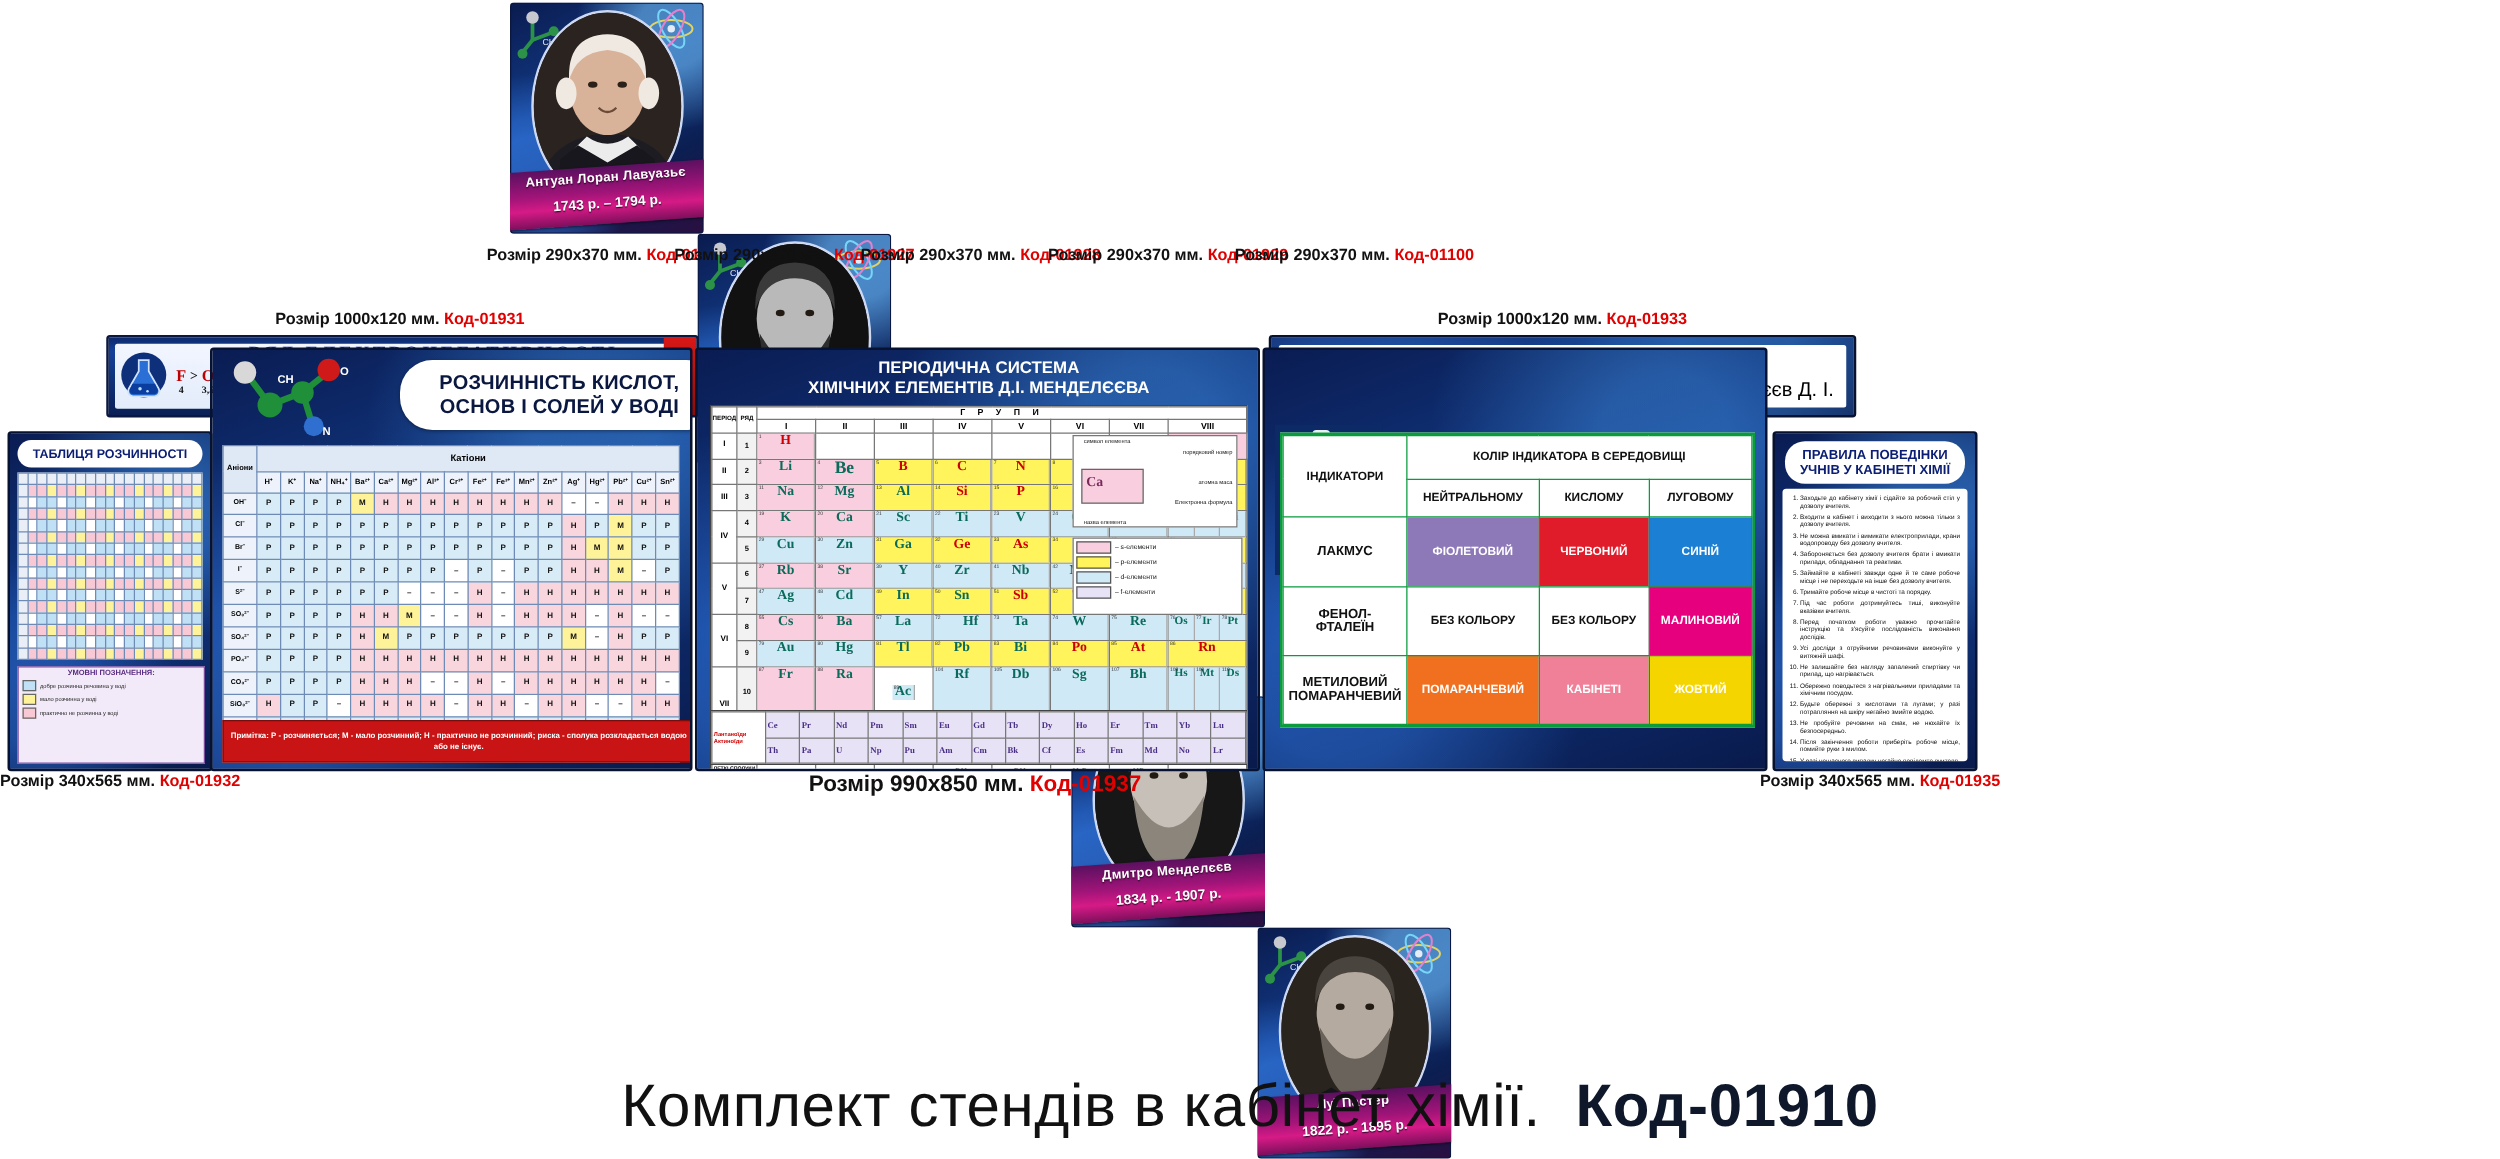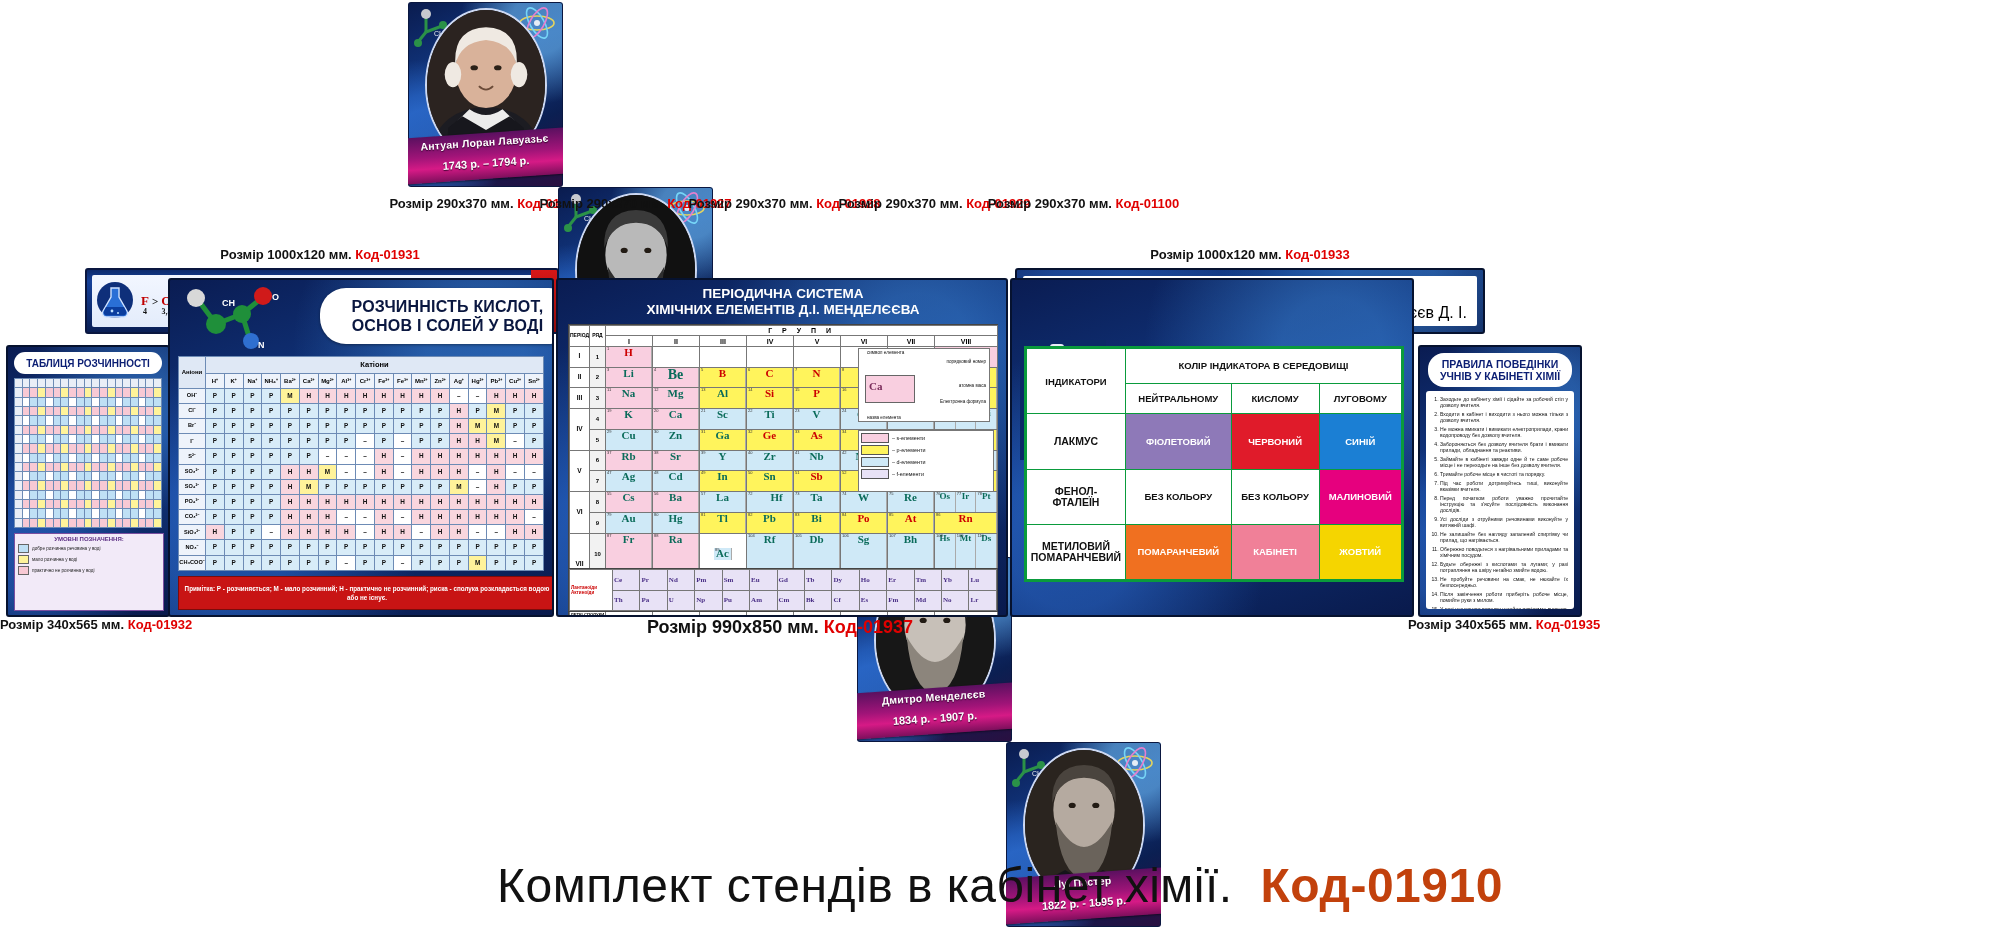--- a/index.html
+++ b/index.html
@@ -174,21 +174,21 @@
   }
   .pt-plate table{border-collapse:collapse;width:100%;height:100%;}
   .pt-plate td{border:.5px solid #777;font-size:6px;text-align:center;padding:0;line-height:1;}
   .pt-sym{font-family:"Liberation Serif",serif;font-weight:700;}
 
   .bottom-title{
     position:absolute;left:0;right:0;bottom:14px;text-align:center;
     font-size:48px;font-weight:400;color:#111;letter-spacing:.5px;
     font-family:"Liberation Sans",sans-serif;
   }
-  .bottom-title .code{color:#c2410c;font-weight:700;}
+  .bottom-title .code{color:#0f172a;font-weight:700;}
 </style>
 </head>
 <body>
 
 <div class="abs" id="portrait-row" style="left:0;top:0;width:2000px;height:215px;">
     <div class="portrait abs" style="left:408px;top:2px;">
       <div class="mol"><svg viewBox="0 0 46 46">
           <line x1="14" y1="28" x2="14" y2="12" stroke="#2f9e45" stroke-width="3"></line>
           <line x1="14" y1="28" x2="30" y2="22" stroke="#2f9e45" stroke-width="3"></line>
           <line x1="14" y1="28" x2="6" y2="38" stroke="#2f9e45" stroke-width="3"></line>
@@ -845,21 +845,21 @@
  <circle cx="87" cy="12" r="9" fill="#d01a1a"></circle>
  <circle cx="75" cy="57" r="8" fill="#2f6fd0"></circle>
  <text x="46" y="22" font-size="9" fill="#fff" font-family="Liberation Sans" font-weight="bold">CH</text>
  <text x="96" y="16" font-size="9" fill="#fff" font-family="Liberation Sans" font-weight="bold">O</text>
  <text x="82" y="64" font-size="9" fill="#fff" font-family="Liberation Sans" font-weight="bold">N</text>
 </svg></div>
       <div class="sol-title">
         <span>РОЗЧИННІСТЬ КИСЛОТ,</span>
         <span>ОСНОВ І СОЛЕЙ У ВОДІ</span>
       </div>
-      <div class="abs" style="left:8px;top:76px;width:366px;height:215px;background:#fff;">
+      <div class="abs" style="left:8px;top:76px;width:366px;height:254px;background:#fff;">
         <table class="tbl" style="width:100%;height:100%;table-layout:fixed;">
           <tbody>
             <tr>
               <td rowspan="2" style="width:26px;background:#dfe8f5;font-size:6px;font-weight:700;">Аніони</td>
               <td colspan="18" style="background:#dfe8f5;font-size:7.5px;font-weight:700;">Катіони</td>
             </tr>
             <tr>
               <td style="background:#eef3fb;font-size:6px;font-weight:700;">H⁺</td>
               <td style="background:#eef3fb;font-size:6px;font-weight:700;">K⁺</td>
               <td style="background:#eef3fb;font-size:6px;font-weight:700;">Na⁺</td>

